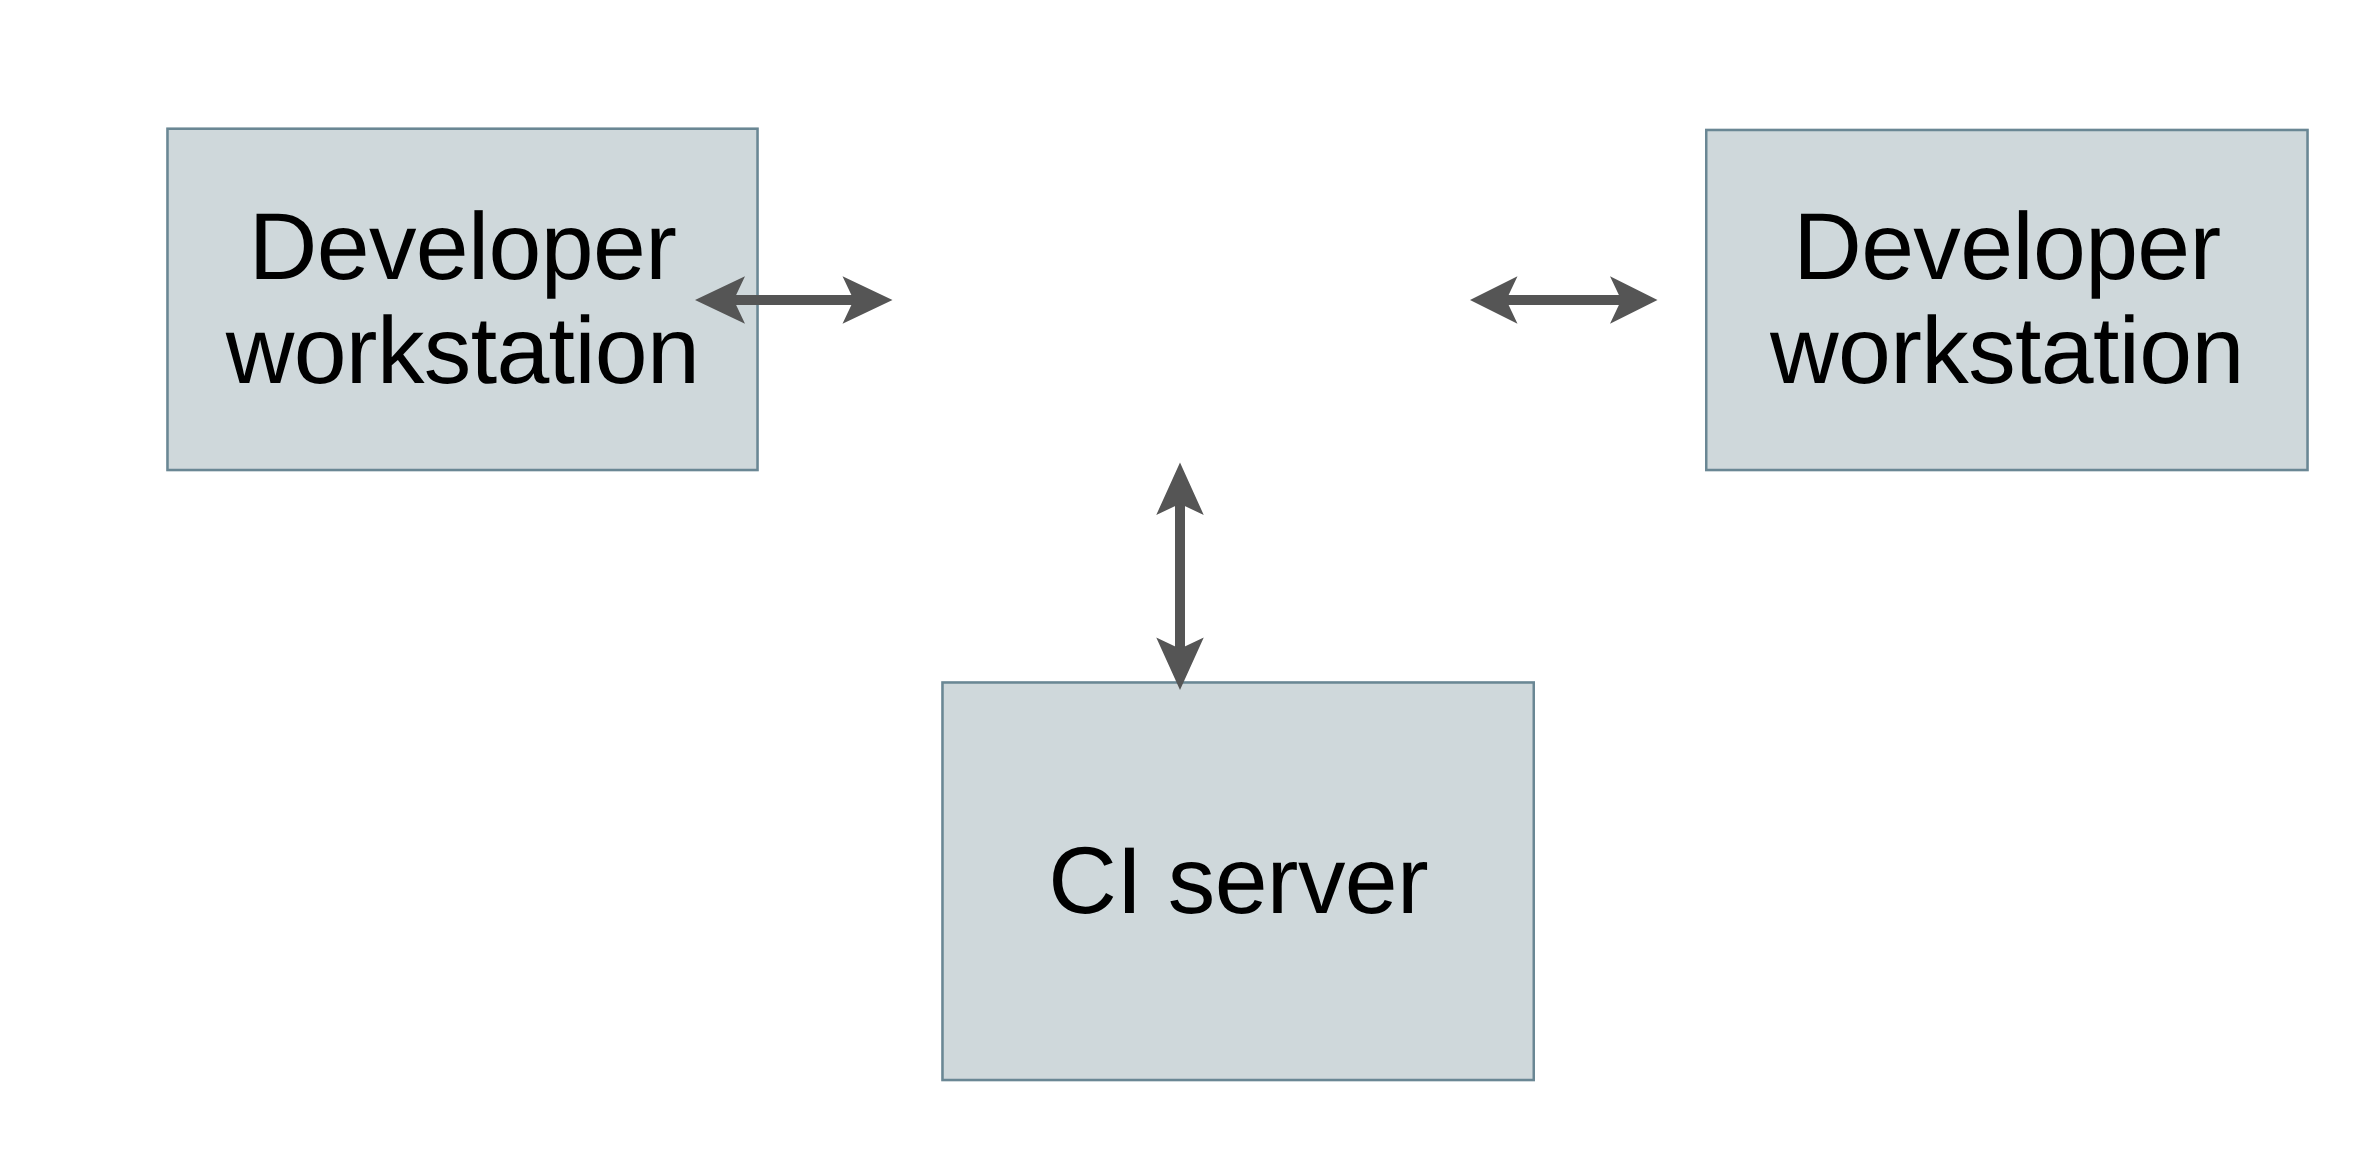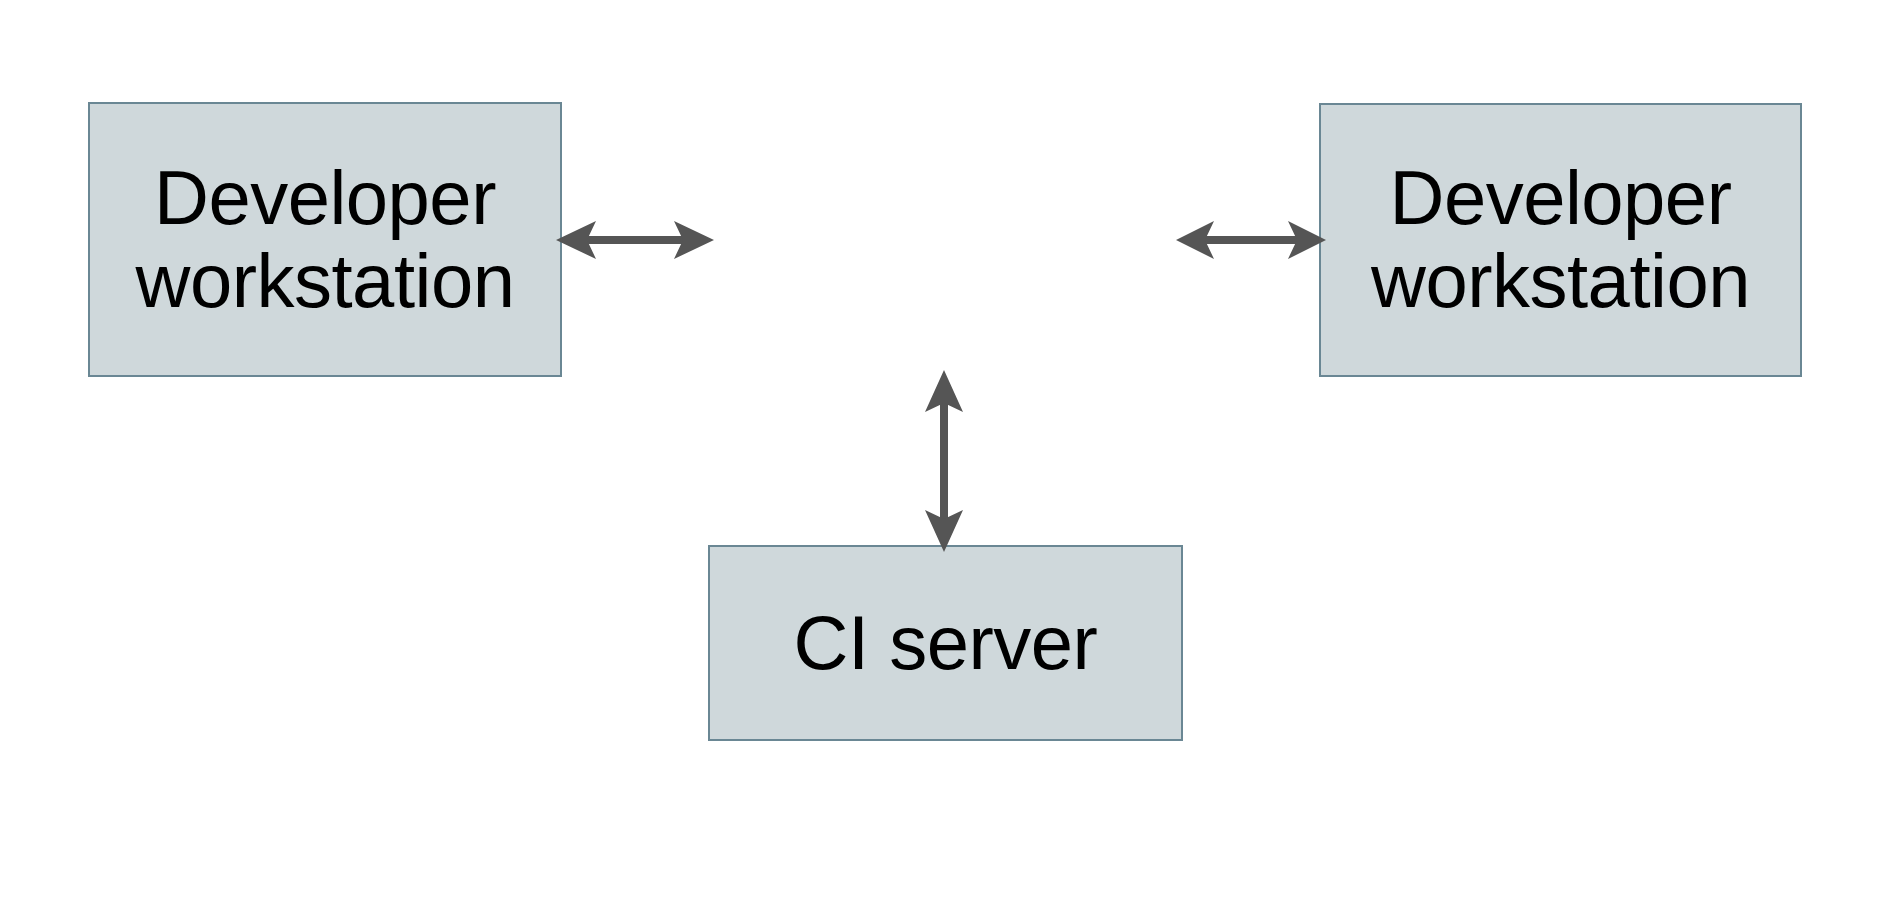--- a/index.html
+++ b/index.html
@@ -20,35 +20,36 @@
   }
   .node {
     position: absolute;
     box-sizing: border-box;
     background: #cfd8db;
     border: 2px solid #6a8794;
     display: flex;
     align-items: center;
     justify-content: center;
     text-align: center;
+    margin-left: 45px;
   }
   .node-label {
     font-size: 76px;
     line-height: 1.09;
     color: #000000;
     font-weight: 400;
     letter-spacing: -0.5px;
     padding: 0 8px;
     white-space: pre-line;
   }
   
   #node-dev-left   { left: 88px;   top: 102px; width: 474px; height: 275px; }
   #node-shared     { left: 707px;  top: 103px; width: 475px; height: 274px; }
   #node-dev-right  { left: 1319px; top: 103px; width: 483px; height: 274px; }
-  #node-ci         { left: 708px;  top: 545px; width: 475px; height: 196px; }
+  #node-ci         { left: 708px;  top: 545px; width: 475px; height: 320px; }
 
   .connector {
     position: absolute;
     overflow: visible;
   }
   #conn-left-shared  { left: 556px;  top: 206px; width: 158px; height: 68px; }
   #conn-shared-right { left: 1176px; top: 206px; width: 150px; height: 68px; }
   #conn-shared-ci    { left: 910px;  top: 370px; width: 68px;  height: 182px; }
 </style>
 </head>

